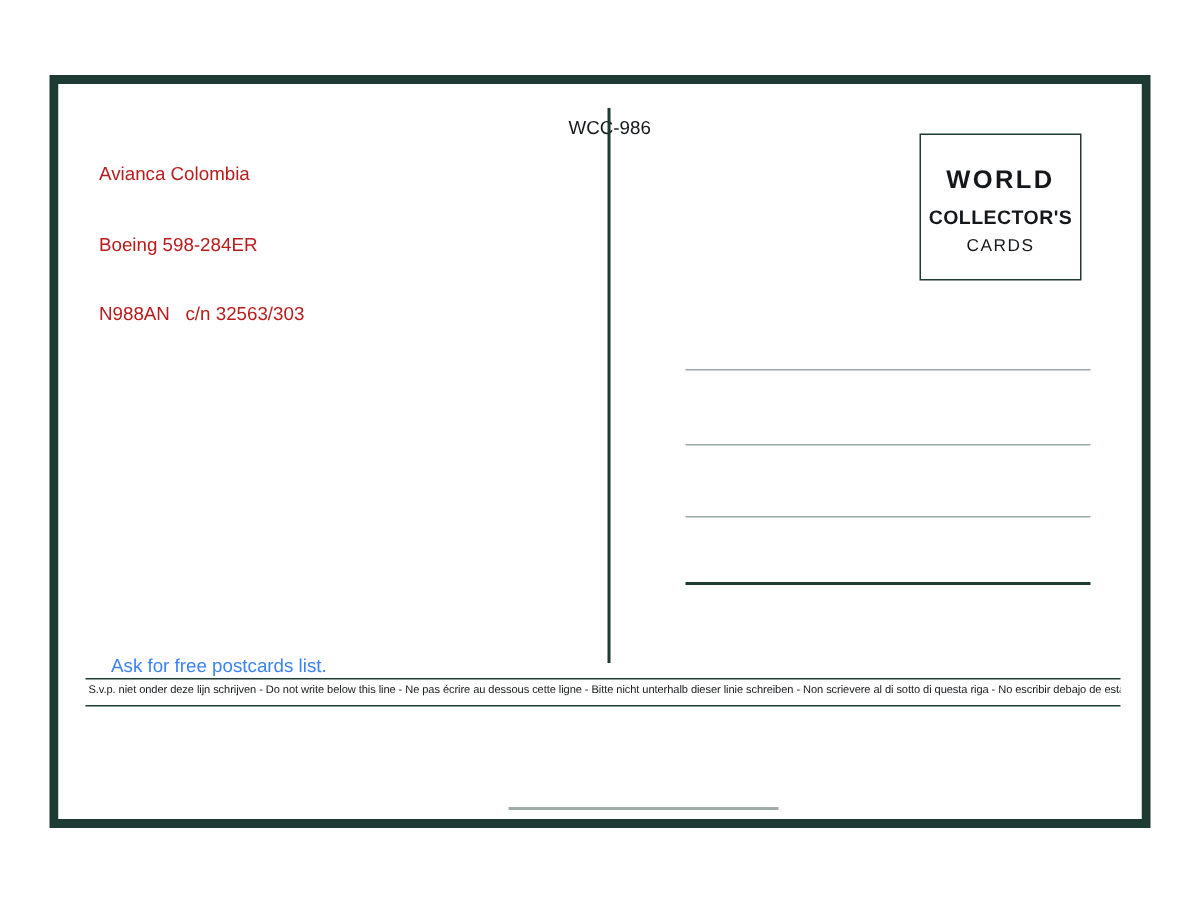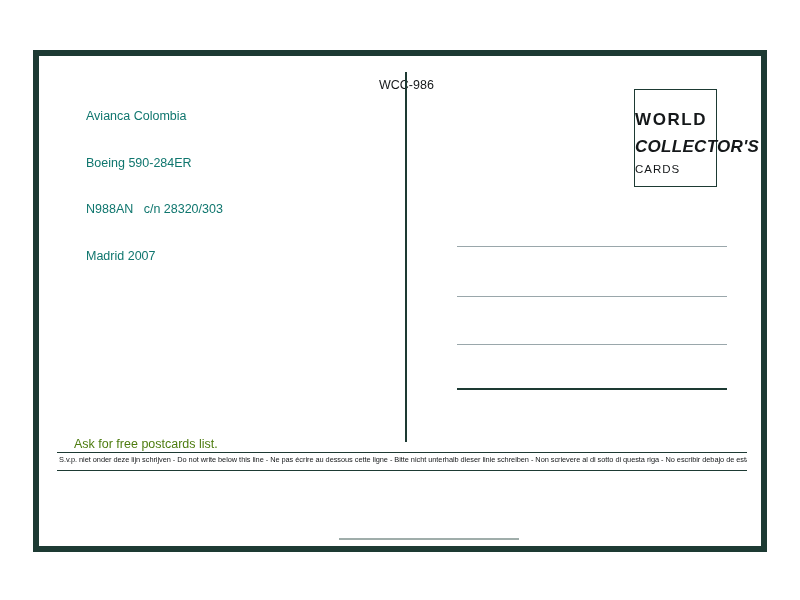--- a/index.html
+++ b/index.html
@@ -23,25 +23,25 @@
   #postcard-inner {
     position: absolute;
     left: 0; top: 0;
     width: 100%;
     height: 100%;
     background: #ffffff;
   }
   
   #desc-block {
     position: absolute;
-    left: 47px;
+    left: 27px;
     top: 22px;
     line-height: 15.5px;
     font-size: 12.5px;
-    color: #0f766e;
+    color: #b91c1c;
     white-space: pre;
   }
   #desc-block div { white-space: pre; }
 
   
   #ref-number {
     position: absolute;
     left: 340px;
     top: 22px;
     font-size: 12.5px;
@@ -54,42 +54,42 @@
     left: 366px;
     top: 16px;
     width: 1.5px;
     height: 370px;
     background: #1d3a33;
   }
 
   
   #logo-box {
     position: absolute;
-    left: 595px;
+    left: 574px;
     top: 33px;
-    width: 83px;
+    width: 108px;
     height: 98px;
     border: 1.5px solid #1d3a33;
     background: #ffffff;
+    text-align: center;
     box-sizing: border-box;
   }
   #logo-world {
     margin-top: 20px;
     font-size: 17px;
     font-weight: bold;
     letter-spacing: 1.6px;
     color: #15181a;
   }
   #logo-collectors {
     margin-top: 7px;
-    font-size: 17px;
+    font-size: 13px;
     font-weight: bold;
     letter-spacing: 0.3px;
     color: #15181a;
-    font-style: italic;
   }
   #logo-cards {
     margin-top: 6px;
     font-size: 11.5px;
     letter-spacing: 1px;
     color: #15181a;
   }
 
   
   .addr-line {
@@ -104,21 +104,21 @@
     background: #1d3a33;
   }
 
   
   #contact-block {
     position: absolute;
     left: 35px;
     top: 350px;
     font-size: 12.5px;
     line-height: 15.5px;
-    color: #4d7c0f;
+    color: #3b82f6;
     white-space: pre;
   }
 
   
   #notice-rule-top {
     position: absolute;
     left: 18px;
     top: 396px;
     width: 690px;
     height: 1px;
@@ -154,23 +154,22 @@
   }
 </style>
 </head>
 <body>
 
 <div id="postcard-wrap">
   <div id="postcard-inner">
 
     <div id="desc-block">
       <div>Avianca Colombia</div>
-      <div>Boeing 590-284ER</div>
-      <div>N988AN   c/n 28320/303</div>
-      <div>Madrid 2007</div>
+      <div>Boeing 598-284ER</div>
+      <div>N988AN   c/n 32563/303</div>
     </div>
 
     <div id="ref-number">WCC-986</div>
 
     <div id="divider"></div>
 
     <div id="logo-box">
       <div id="logo-world">WORLD</div>
       <div id="logo-collectors">COLLECTOR'S</div>
       <div id="logo-cards">CARDS</div>

